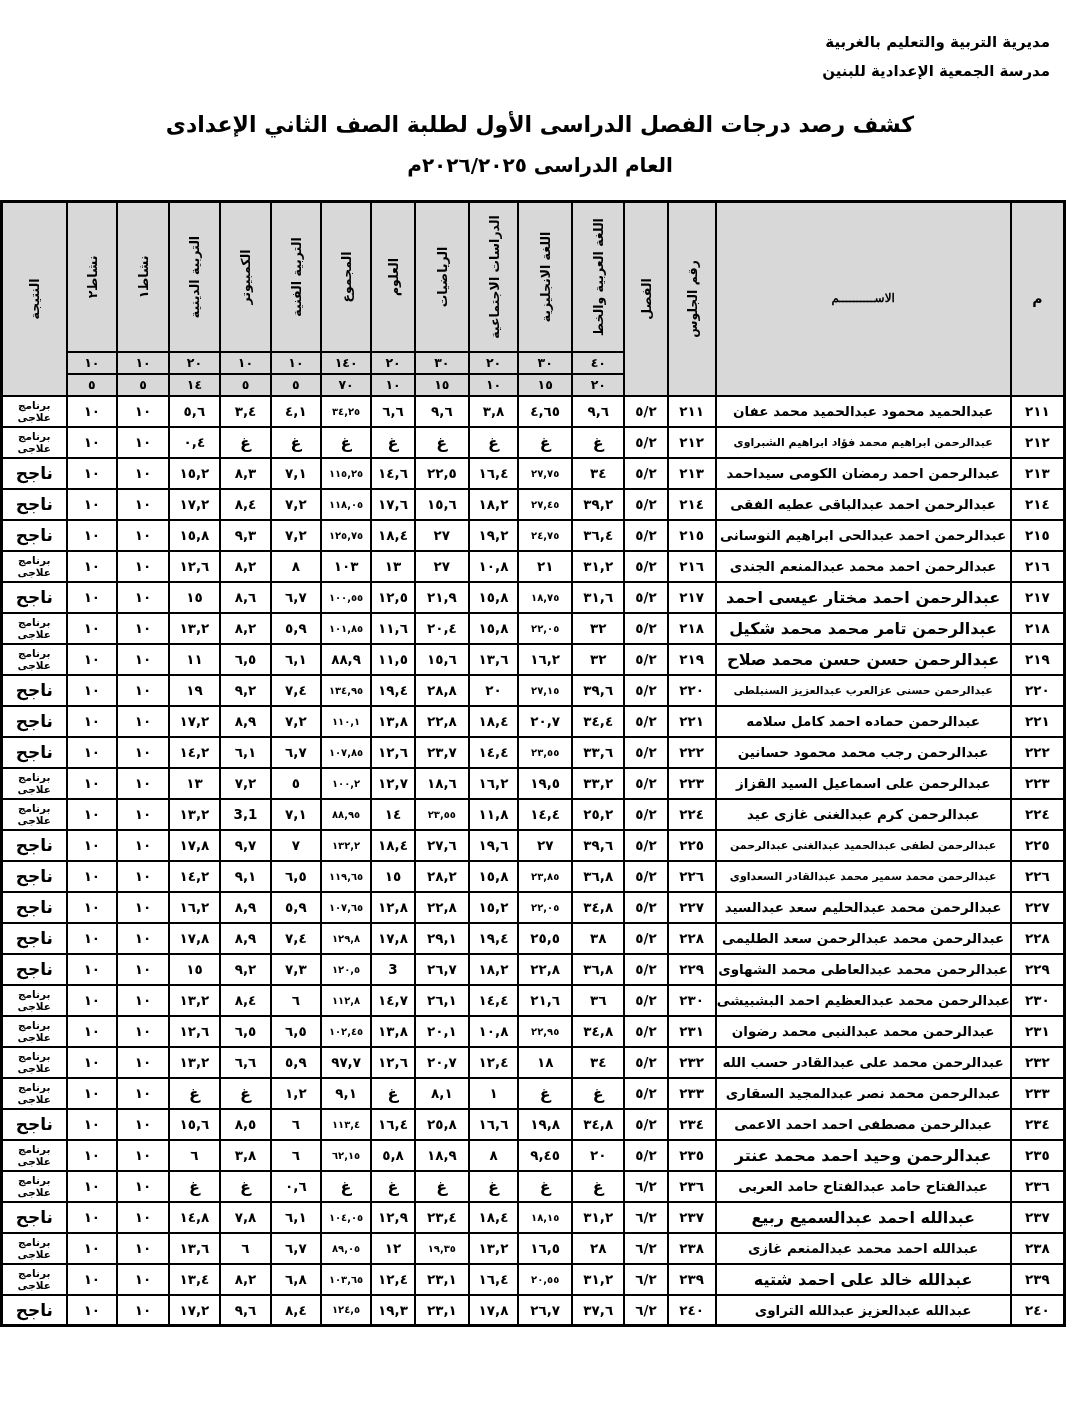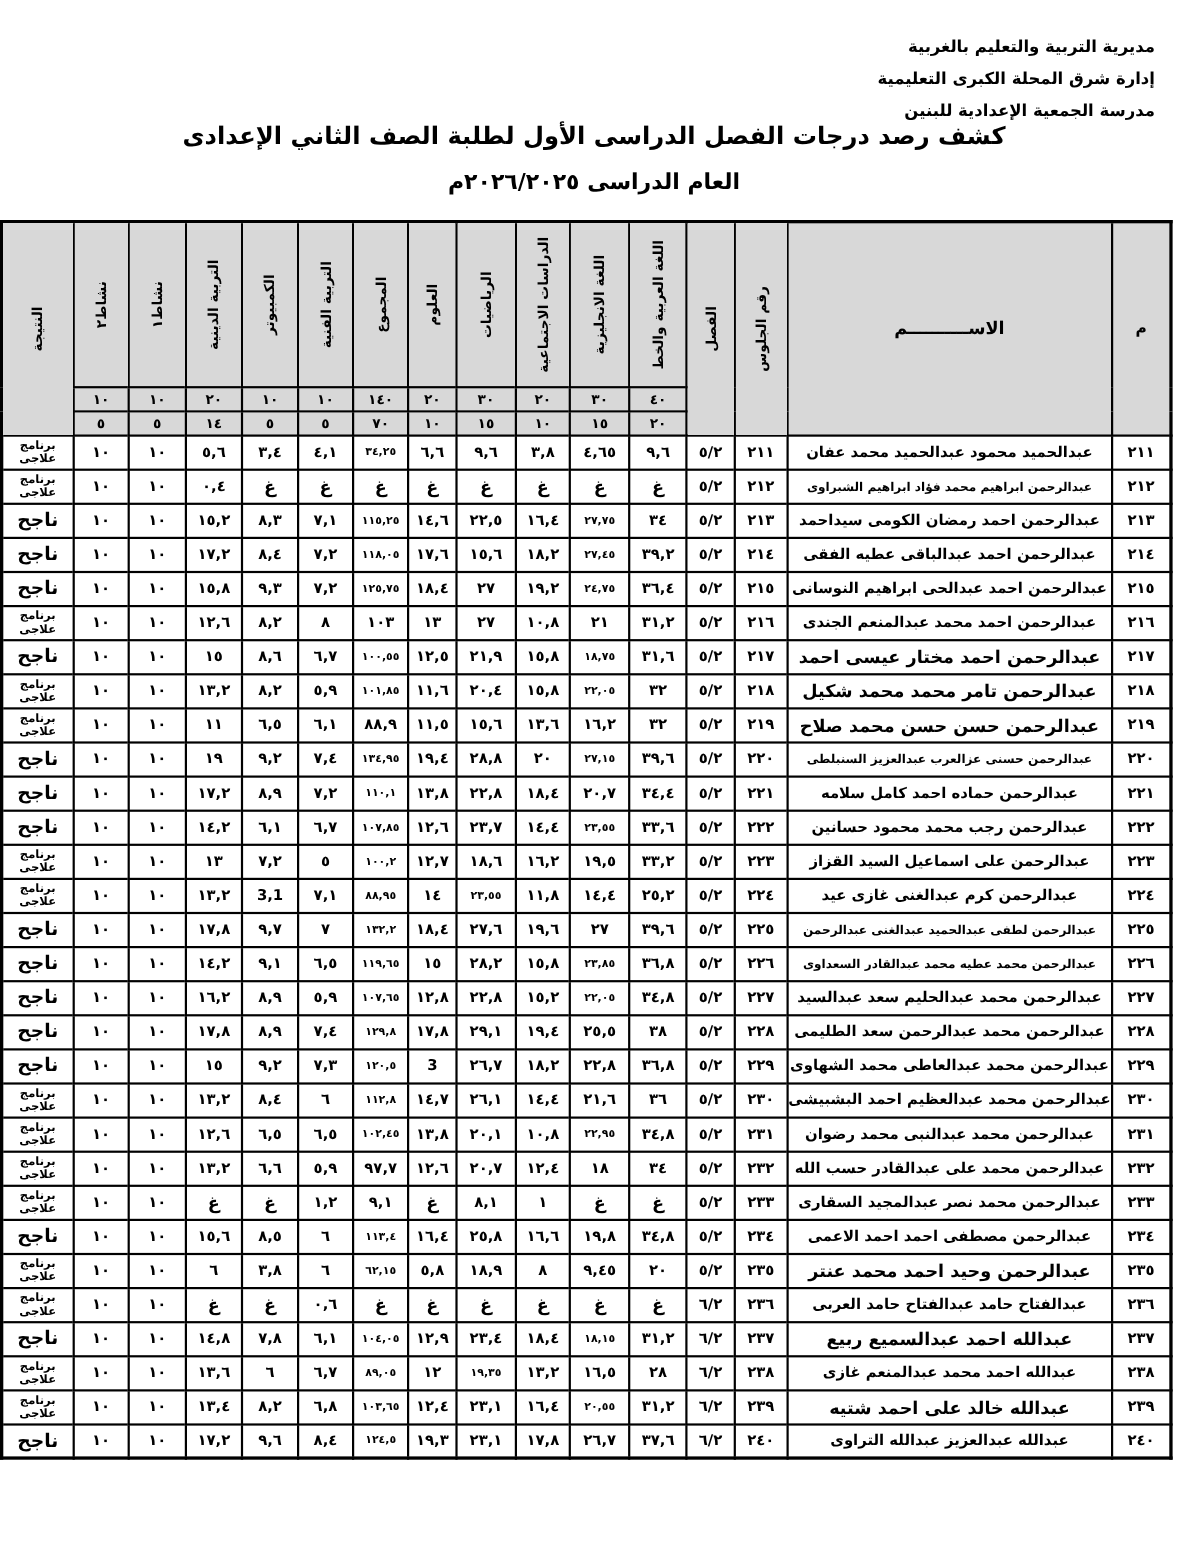--- a/index.html
+++ b/index.html
@@ -46,21 +46,21 @@
   thead th, thead td{background:var(--hbg);}
   tr.h-main{height:150px;}
   tr.h-max td, tr.h-min td{height:22px;font-size:12.5px;}
   th.vh{position:relative;}
   .vspan{
     position:absolute;left:50%;top:50%;
     transform:translate(-50%,-50%) rotate(-90deg);
     white-space:nowrap;
     font-size:12.5px;font-weight:bold;
   }
-  th.name-h{font-size:16px;}
+  th.name-h{font-size:12px;font-family:Liberation Serif, serif;}
   th.serial-h{font-size:14px;}
   tbody td{height:31px;font-size:13.5px;background:#fff;}
   td.name{
     text-align:right;
     padding-right:4px;padding-left:2px;
     white-space:nowrap;
     margin-left:24px;
   }
   td.sm{font-size:10px;}
   td.gh{font-size:16px;}
@@ -68,21 +68,20 @@
   td.nm-m{font-size:13.5px;}
   td.nm-s{font-size:11px;}
   td.res-pass{font-size:17px;margin-top:23px;}
   td.res-prog{font-size:10.5px;}
 </style>
 </head>
 <body>
 
 <div class="org-block">
   <div>مديرية التربية والتعليم بالغربية</div>
-  <div>إدارة شرق المحلة الكبرى التعليمية</div>
   <div>مدرسة الجمعية الإعدادية للبنين</div>
 </div>
 
 <div class="doc-title">كشف رصد درجات  الفصل الدراسى الأول لطلبة الصف الثاني الإعدادى</div>
 <div class="doc-subtitle">العام الدراسى ٢٠٢٦/٢٠٢٥م</div>
 
 <table class="grades">
   <colgroup>
       <col style="width: 55px;">
       <col style="width: 248px;">
@@ -441,21 +440,21 @@
         <td class="sm">١٣٢,٢</td>
         <td>٧</td>
         <td>٩,٧</td>
         <td>١٧,٨</td>
         <td>١٠</td>
         <td>١٠</td>
         <td class="res-pass">ناجح</td>
       </tr>
       <tr>
         <td>٢٢٦</td>
-        <td class="name nm-s">عبدالرحمن محمد عطيه محمد عبدالقادر السعداوى</td>
+        <td class="name nm-s">عبدالرحمن محمد سمير محمد عبدالقادر السعداوى</td>
         <td>٢٢٦</td>
         <td>٥/٢</td>
         <td>٣٦,٨</td>
         <td class="sm">٢٣,٨٥</td>
         <td>١٥,٨</td>
         <td>٢٨,٢</td>
         <td>١٥</td>
         <td class="sm">١١٩,٦٥</td>
         <td>٦,٥</td>
         <td>٩,١</td>

